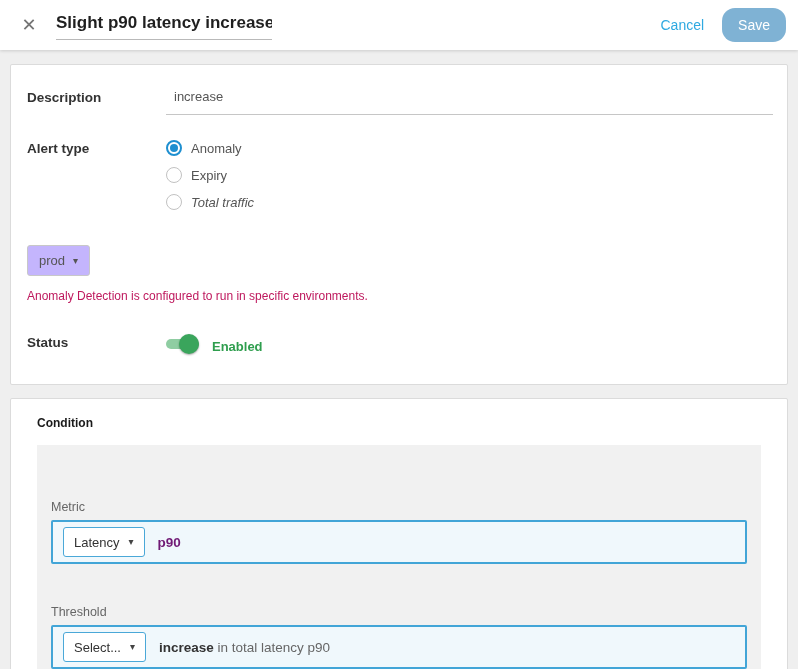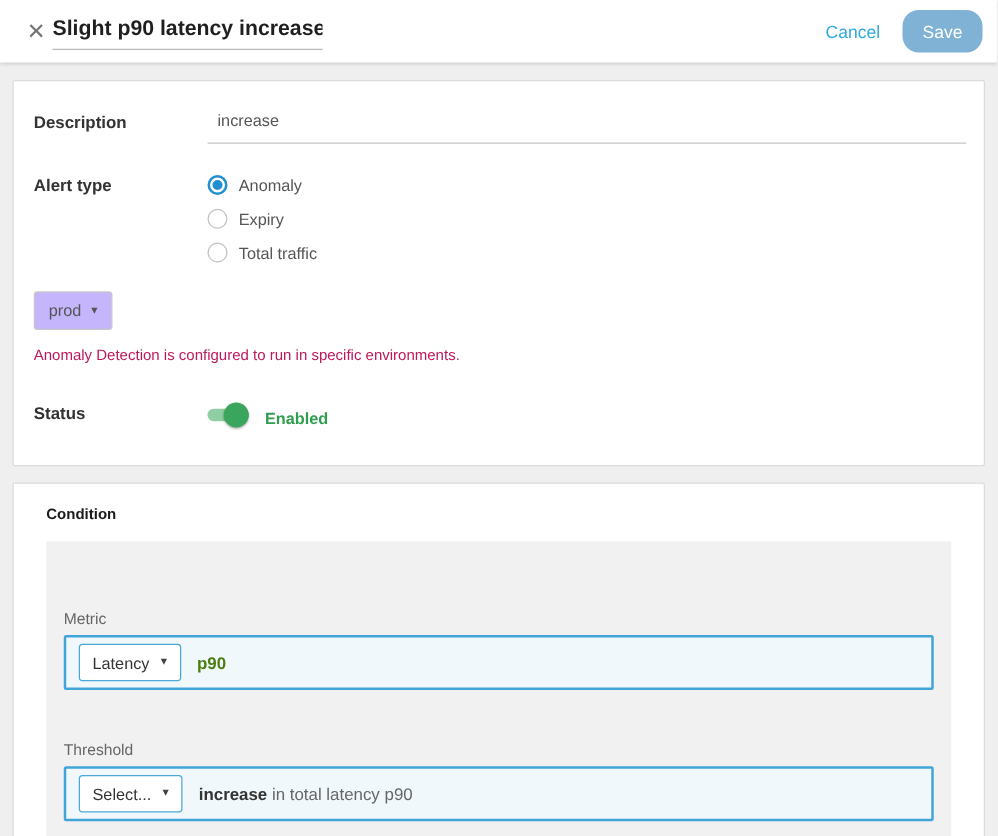--- a/index.html
+++ b/index.html
@@ -22,20 +22,21 @@
     z-index: 5;
   }
   .close-btn {
     width: 26px; height: 26px;
     border: none; background: none;
     font-size: 18px; line-height: 26px;
     color: #757575; cursor: pointer;
     text-align: center;
   }
   .title-input {
+    margin-left: 14px;
     width: 216px;
     border-bottom: 1px solid #b9b9b9;
     font-size: 17px;
     font-weight: bold;
     color: #1f1f1f;
     white-space: nowrap;
     overflow: hidden;
     padding: 2px 0 6px 0;
     cursor: text;
   }
@@ -83,21 +84,21 @@
     border-bottom: 1px solid #c6c6c6;
     font-size: 13px;
     color: #555;
     padding: 0 0 10px 8px;
     cursor: text;
   }
 
   
   .row-alert-type { margin-top: 25px; }
   .radio-row { display: flex; align-items: center; margin-bottom: 11px; cursor: pointer; }
-  .radio-row:last-child { margin-bottom: 4px; }
+  .radio-row:last-child { margin-bottom: 16px; font-style: italic; }
   .radio {
     width: 16px; height: 16px;
     border: 1px solid #c2c2c2;
     border-radius: 50%;
     background: #fff;
     position: relative;
     flex: 0 0 16px;
   }
   .radio.checked { border: 2px solid #1e8fd0; }
   .radio.checked::after {
@@ -204,21 +205,21 @@
     font-size: 13px;
     color: #333;
     font-family: inherit;
     cursor: pointer;
   }
   .inner-dropdown .caret { color: #444; }
   .metric-value {
     margin-left: 13px;
     font-size: 13.5px;
     font-weight: bold;
-    color: #4d7c0f;
+    color: #701a75;
   }
   .threshold-text { margin-left: 13px; font-size: 13.5px; color: #666; }
   .threshold-text b { color: #333; }
   .dim-text { font-size: 13px; color: #666; padding-left: 7px; }
   .dim-group { display: inline-flex; margin-left: 13px; }
   .dim-btn {
     display: inline-flex;
     align-items: center;
     gap: 8px;
     height: 34px;

